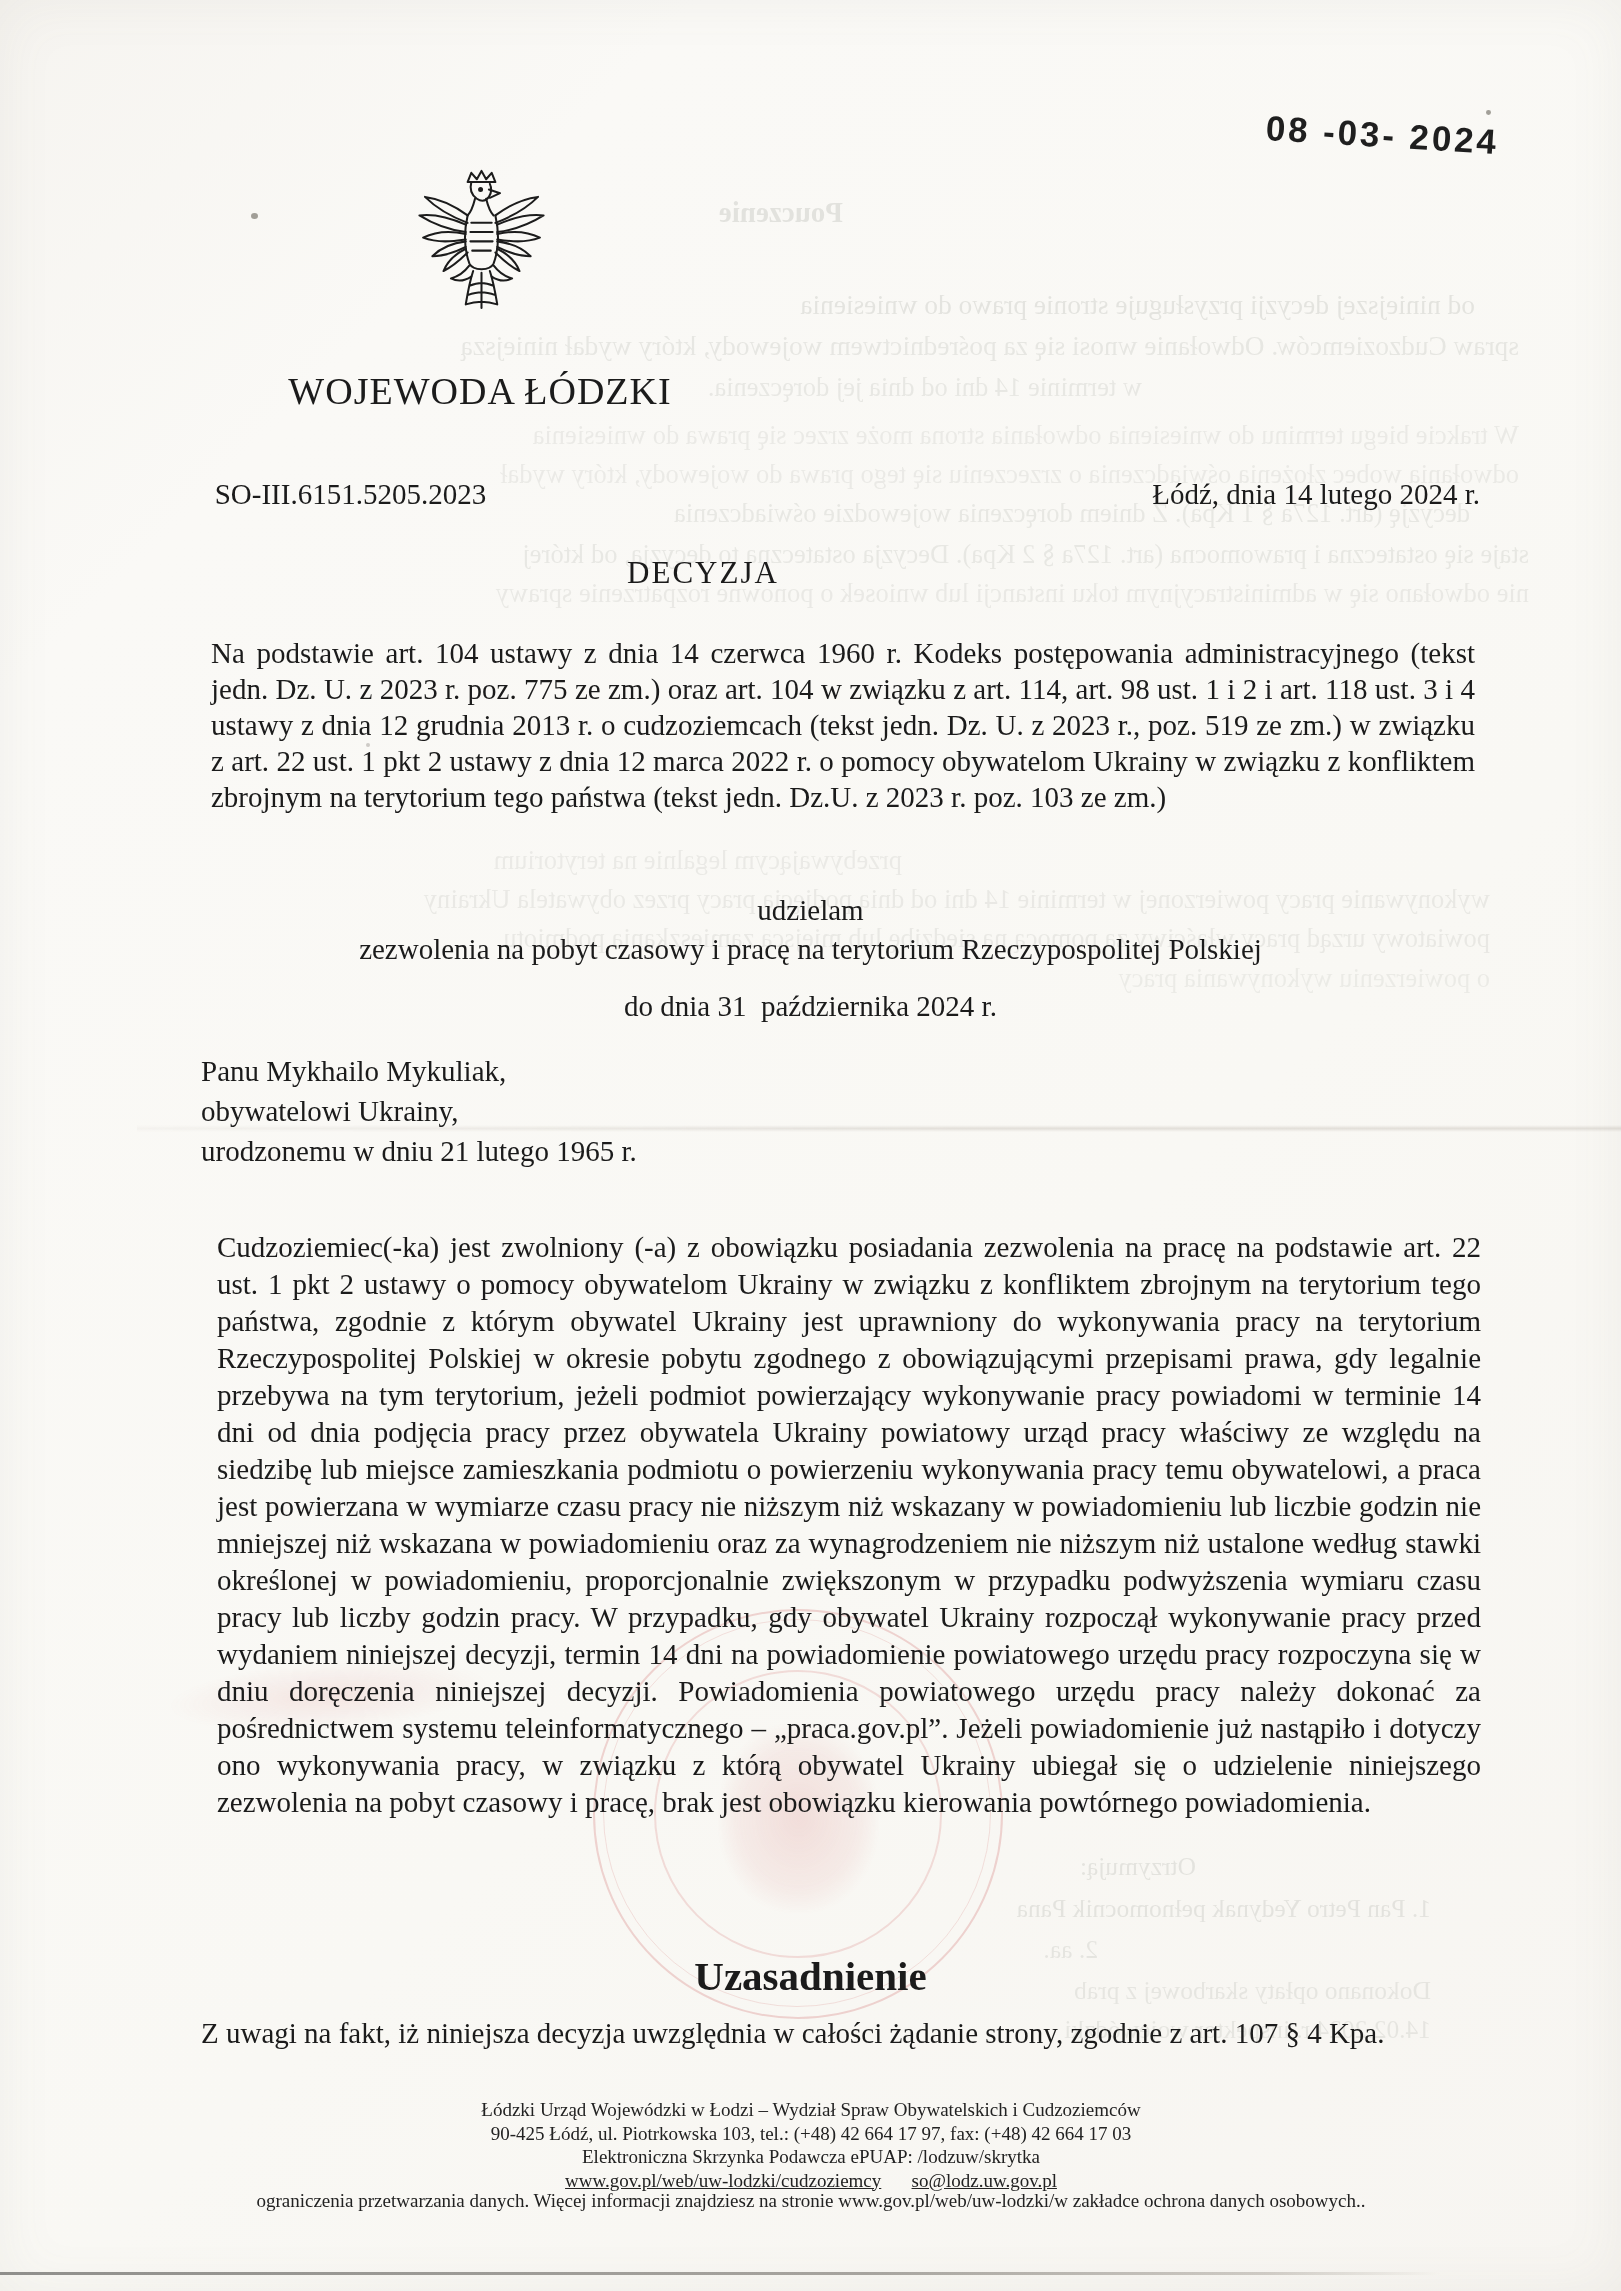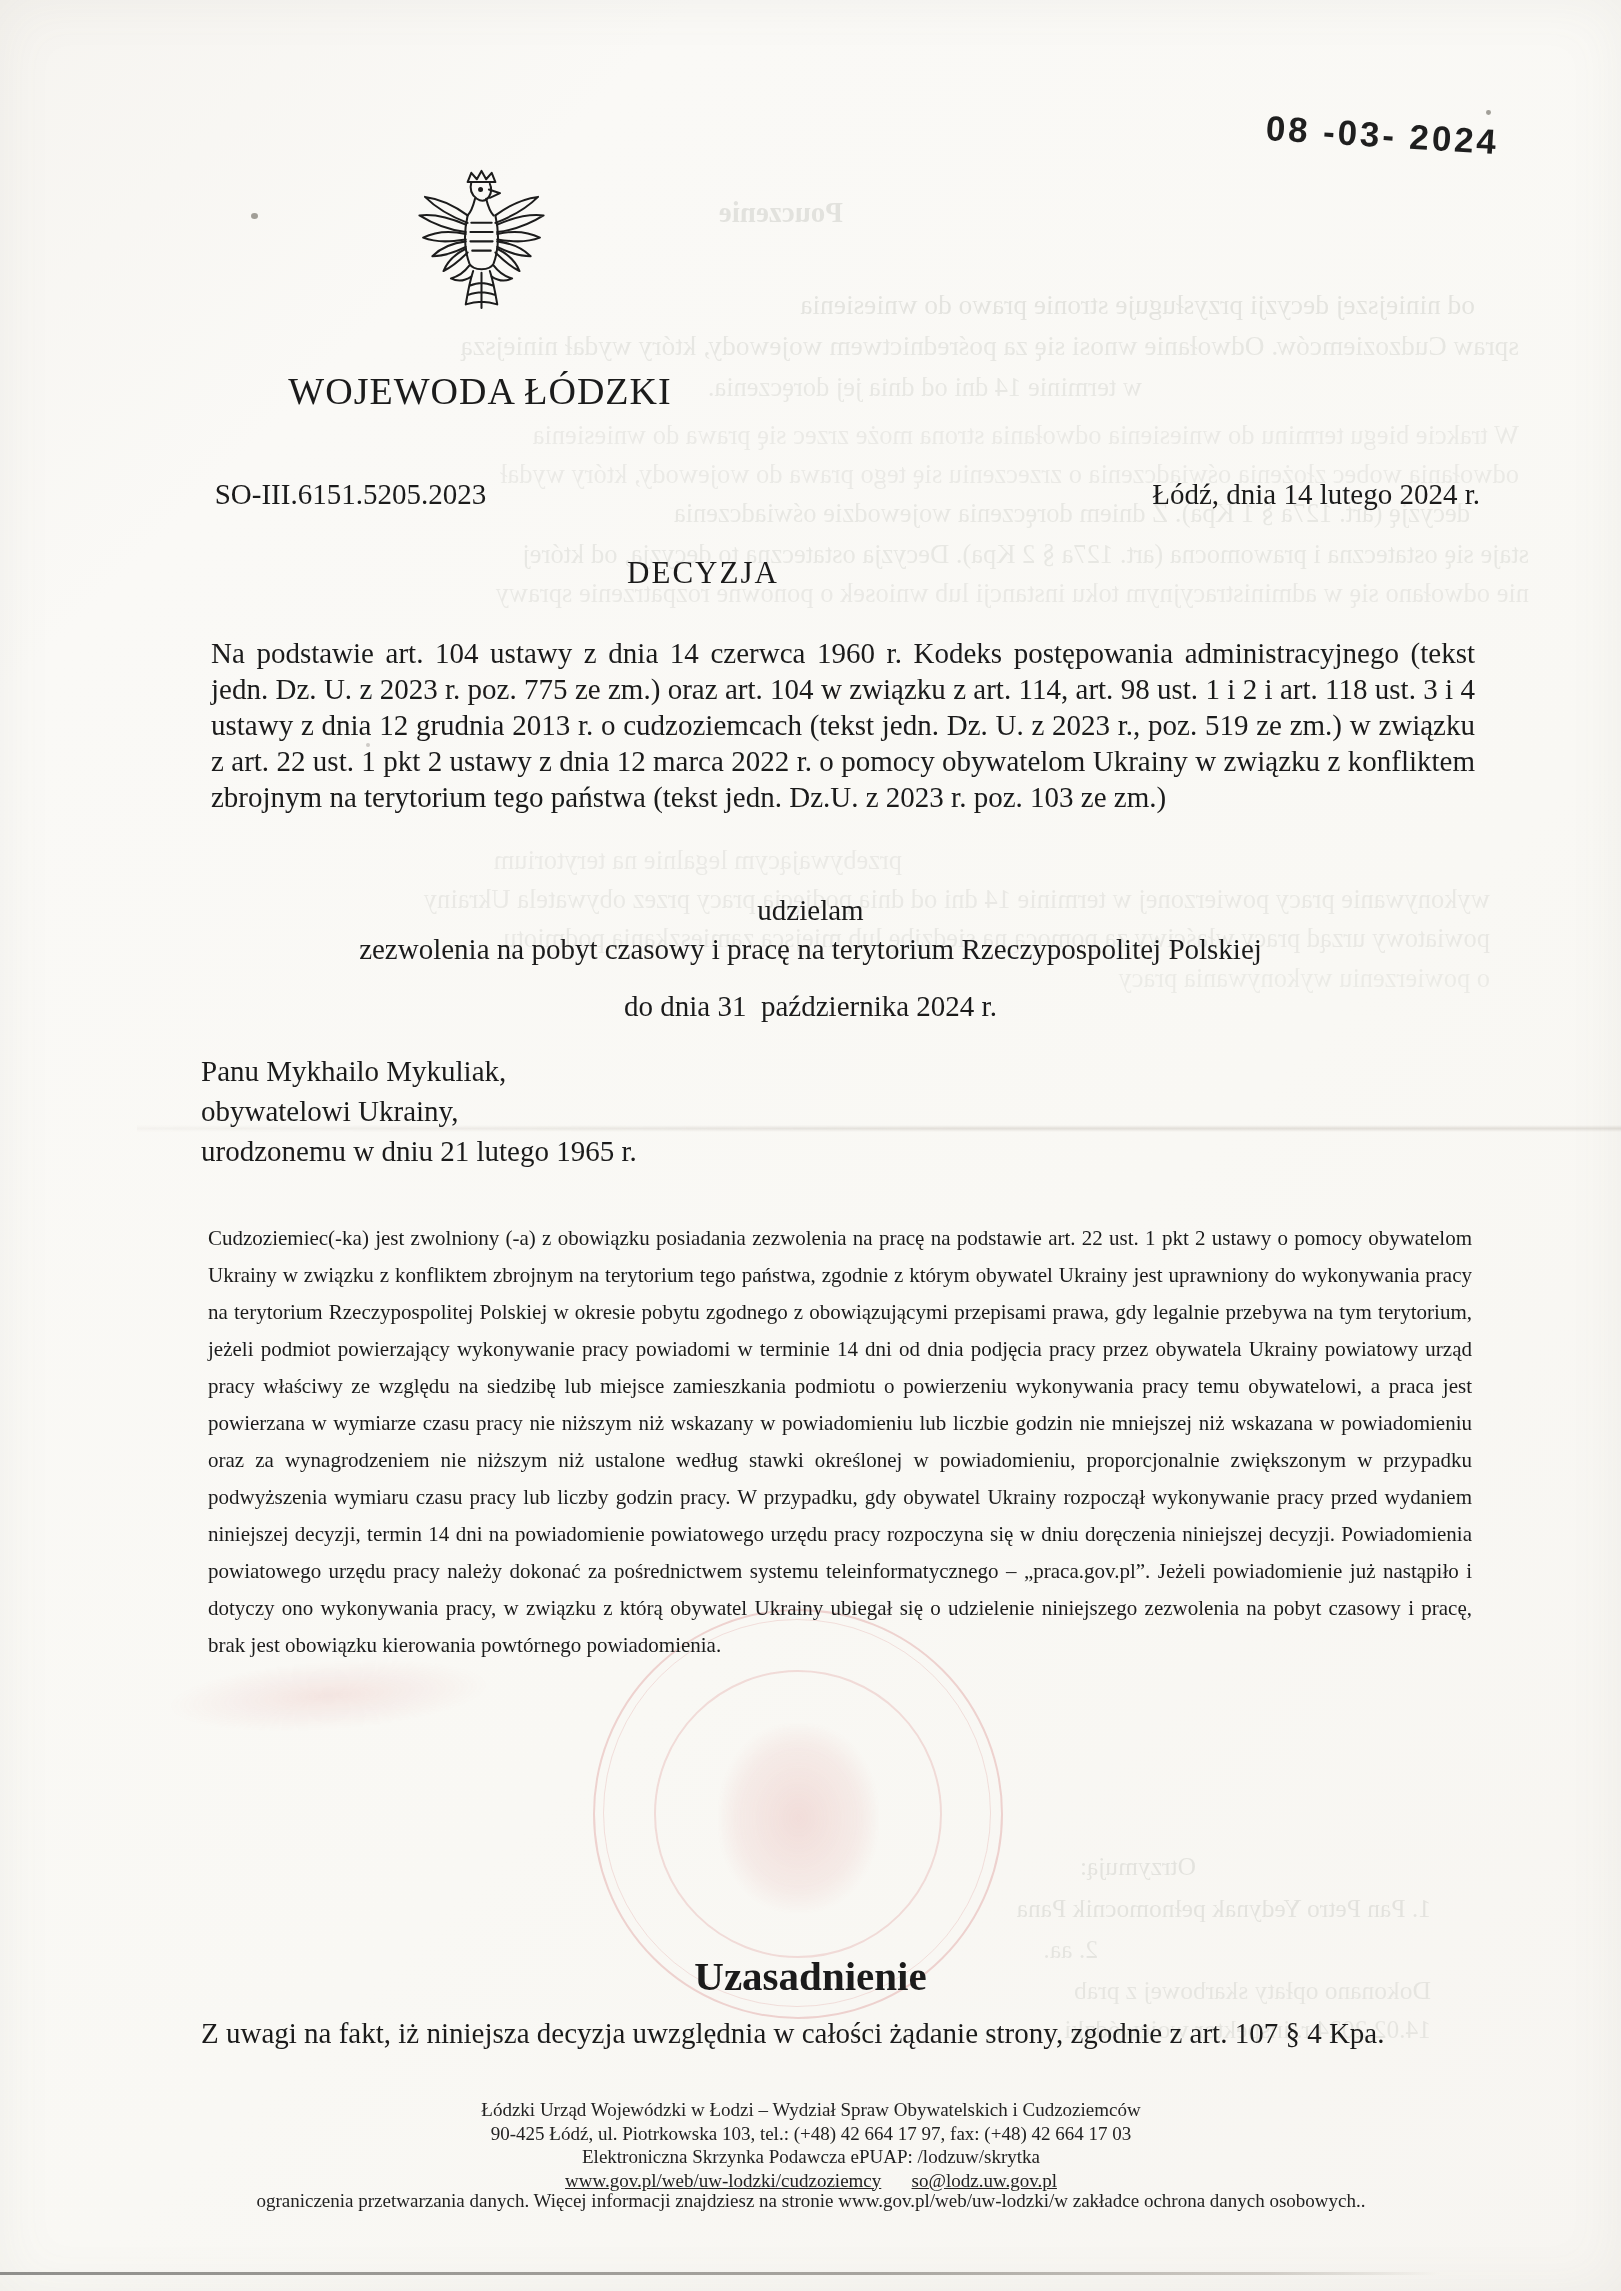--- a/index.html
+++ b/index.html
@@ -53,21 +53,21 @@
   .doc-title{position:absolute;left:0;top:555px;width:1406px;text-align:center;
     font-size:31px;letter-spacing:2px;}
   
   .legal{position:absolute;left:201px;top:625px;width:1264px;
     font-size:29px;line-height:36px;text-align:justify;margin:10px;}
   .grant-verb{position:absolute;left:0;top:894px;width:1621px;text-align:center;font-size:29px;}
   .grant-line1{position:absolute;left:0;top:933px;width:1621px;text-align:center;font-size:29px;}
   .grant-line2{position:absolute;left:0;top:970px;width:1621px;text-align:center;font-size:29px;white-space:pre;margin-top:20px;}
   .addressee{position:absolute;left:201px;top:1051px;font-size:29px;line-height:40px;}
   .body-text{position:absolute;left:201px;top:1213px;width:1264px;
-    font-size:21px;line-height:37px;text-align:justify;margin:7px;}
+    font-size:29px;line-height:37px;text-align:justify;margin:16px;}
   .uzasadnienie{position:absolute;left:0;top:1952px;width:1621px;text-align:center;
     font-size:41px;font-weight:bold;}
   .closing{position:absolute;left:201px;top:2017px;width:1284px;font-size:29px;margin:0;}
   
   .footer{position:absolute;left:164px;top:2098px;width:1294px;text-align:center;
     font-size:19px;line-height:23.5px;color:#222;}
   .footer .links span{text-decoration:underline;}
   .footer .links span + span{margin-left:25.5px;}
   .rodo{position:absolute;left:118px;top:2190px;width:1386px;text-align:center;
     font-size:19px;line-height:21.6px;color:#222;}

